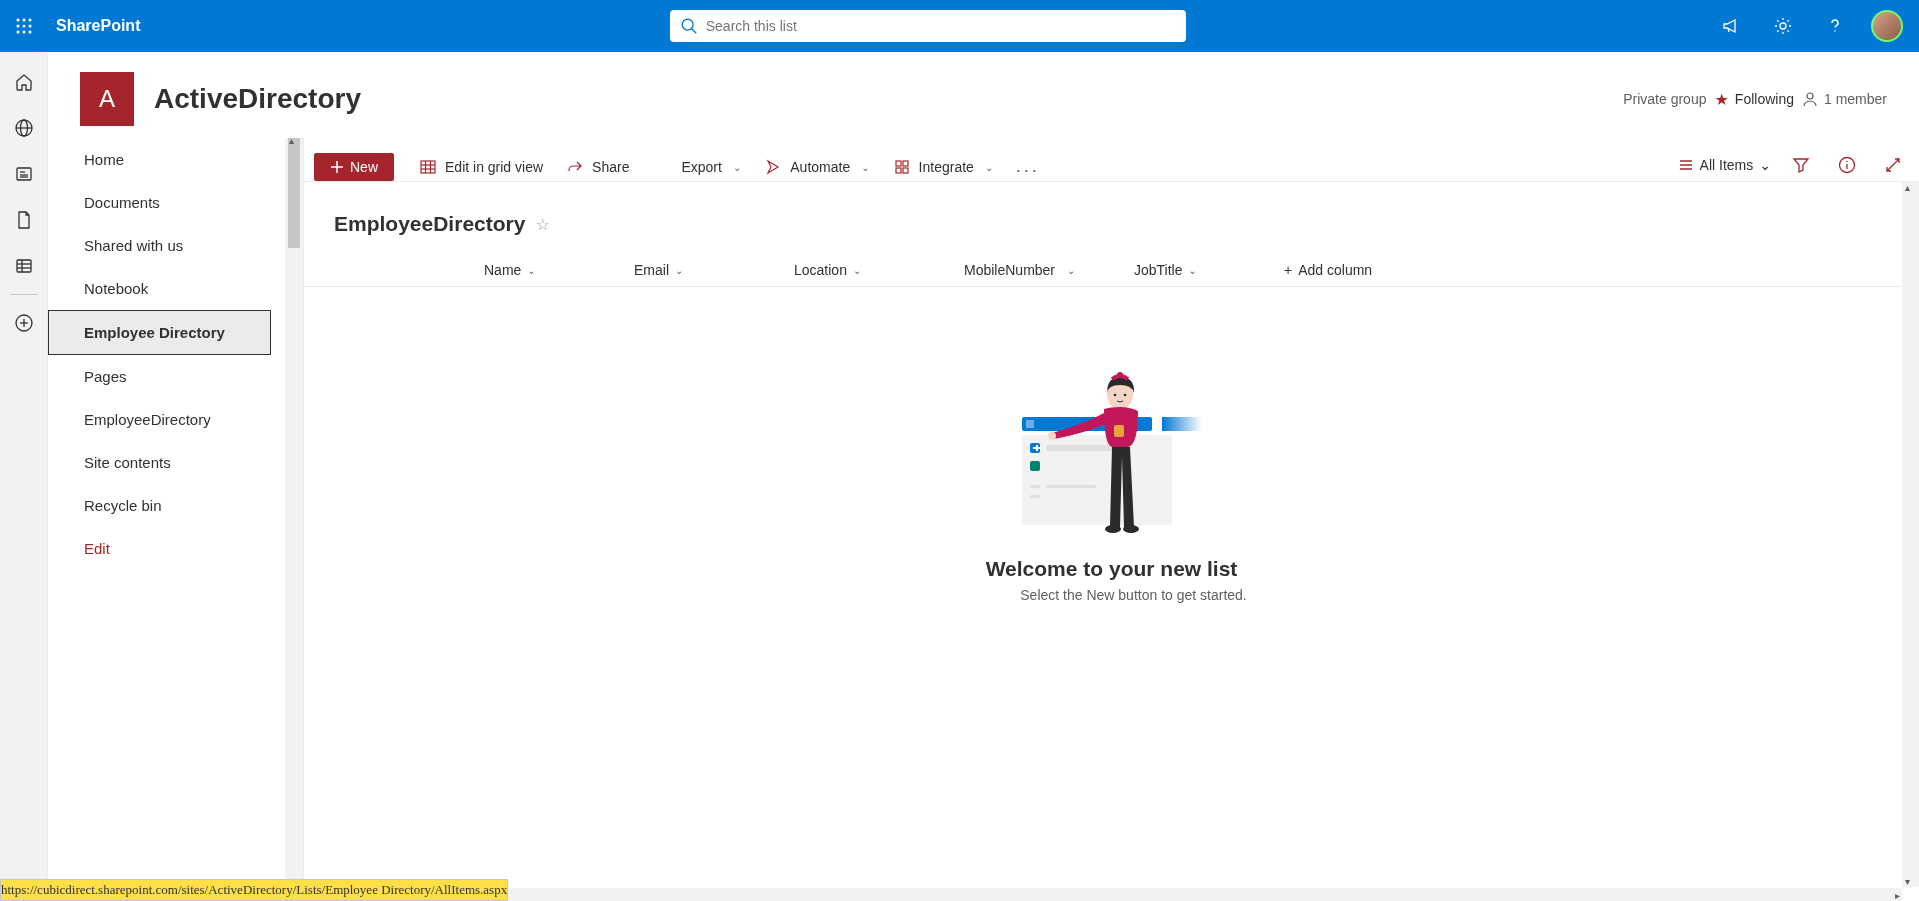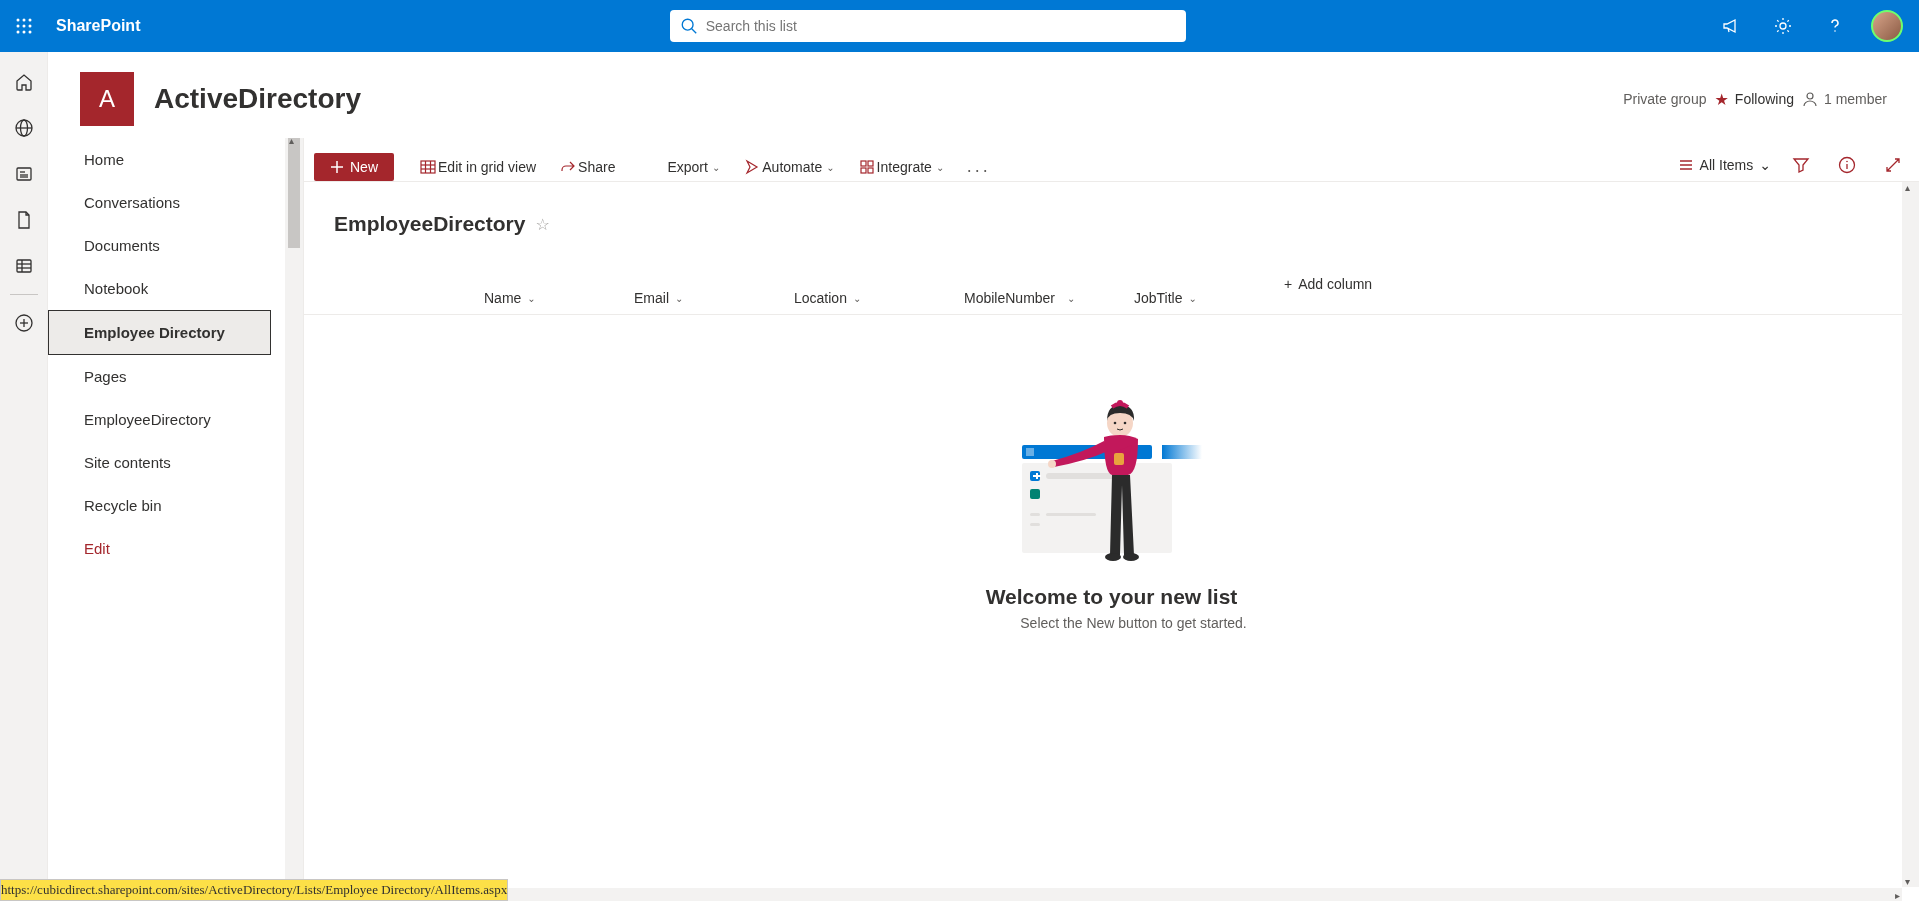--- a/index.html
+++ b/index.html
@@ -45,37 +45,37 @@
   .nav-item.selected { border: 1px solid #323130; background:#edebe9; font-weight:600; margin: 0 14px 0 0; padding-left:35px; }
   .nav-item.edit { color: #a4262c; }
   .leftnav-scroll { width: 18px; background: #f3f2f1; position: relative; }
   .leftnav-scroll::before { content:''; position:absolute; top:0; left:3px; right:3px; height:110px; background:#c8c6c4; }
   .leftnav-scroll .arrow-up { position:absolute; top:-3px; left:4px; font-size:10px; color:#605e5c;}
   
   
   .cmdarea { flex:1; display:flex; flex-direction:column; border-left:1px solid #edebe9; position:relative; min-width:0;}
   .cmdbar { height: 44px; display: flex; align-items: flex-end; padding: 0 10px; border-bottom:1px solid #edebe9; gap: 4px; }
   .btn-new { background: #a4262c; color: #fff; padding: 6px 16px; border-radius: 2px; display: flex; align-items: center; gap: 6px; font-size: 14px; cursor: pointer; margin-right:12px;}
-  .cmd { display:flex; align-items:center; gap:2px; padding: 6px 10px; cursor:pointer; font-size:14px; color:#323130;}
+  .cmd { display:flex; align-items:center; gap:9px; padding: 6px 10px; cursor:pointer; font-size:14px; color:#323130;}
   .cmd .chev { font-size:10px; color:#605e5c; margin-left:2px;}
   .cmd-spacer { flex:1; }
   .cmd-right { display:flex; align-items:center; gap:14px; }
   .cmd-icon { width:32px; height:32px; display:flex; align-items:center; justify-content:center; cursor:pointer; color:#a4262c;}
   .view { display:flex; align-items:center; gap:6px; cursor:pointer;}
   .more-dots { color:#605e5c; font-size:18px; letter-spacing:2px; cursor:pointer; padding:0 8px;}
 
   
   .listarea { flex:1; overflow:auto; position:relative; }
   .listtitle-row { display:flex; align-items:center; gap:10px; padding: 30px 10px 18px 30px;}
   .listtitle { font-size: 21px; font-weight:600; }
   .fav-star { color:#a19f9d; font-size:16px; cursor:pointer;}
   
   .colheaders { display:flex; align-items:center; padding: 8px 0 8px 0; border-bottom:1px solid #edebe9; font-size:14px; color:#323130;}
   .colheaders .spacer { width: 180px; }
-  .colh { display:flex; align-items:center; gap:6px; cursor:pointer; padding-right: 60px; margin-top: 28px;}
+  .colh { display:flex; align-items:center; gap:6px; cursor:pointer; padding-right: 60px;}
   .colh.name { width: 150px;}
   .colh.email { width: 160px;}
   .colh.loc { width: 170px;}
   .colh.mob { width: 170px; gap: 12px;}
   .colh.job { width: 150px;}
   .addcol { display:flex; align-items:center; gap:6px; cursor:pointer; color:#323130;}
   .colh .chev, .addcol .chev { font-size:10px; color:#605e5c;}
 
   
   .empty { text-align:center; padding: 80px 0 40px 0;}
@@ -215,22 +215,22 @@
           <span>1 member</span>
         </span>
       </div>
     </div>
 
     <div class="body-row">
 
       <div class="leftnav-wrap">
         <div class="leftnav" id="leftnav">
             <div class="nav-item">Home</div>
-            <div class="nav-item">Conversations</div>
             <div class="nav-item">Documents</div>
+            <div class="nav-item">Shared with us</div>
             <div class="nav-item">Notebook</div>
             <div class="nav-item selected">Employee Directory</div>
             <div class="nav-item">Pages</div>
             <div class="nav-item">EmployeeDirectory</div>
             <div class="nav-item">Site contents</div>
             <div class="nav-item">Recycle bin</div>
             <div class="nav-item edit">Edit</div>
           </div>
         <div class="leftnav-scroll">
             <span class="arrow-up">▴</span>

